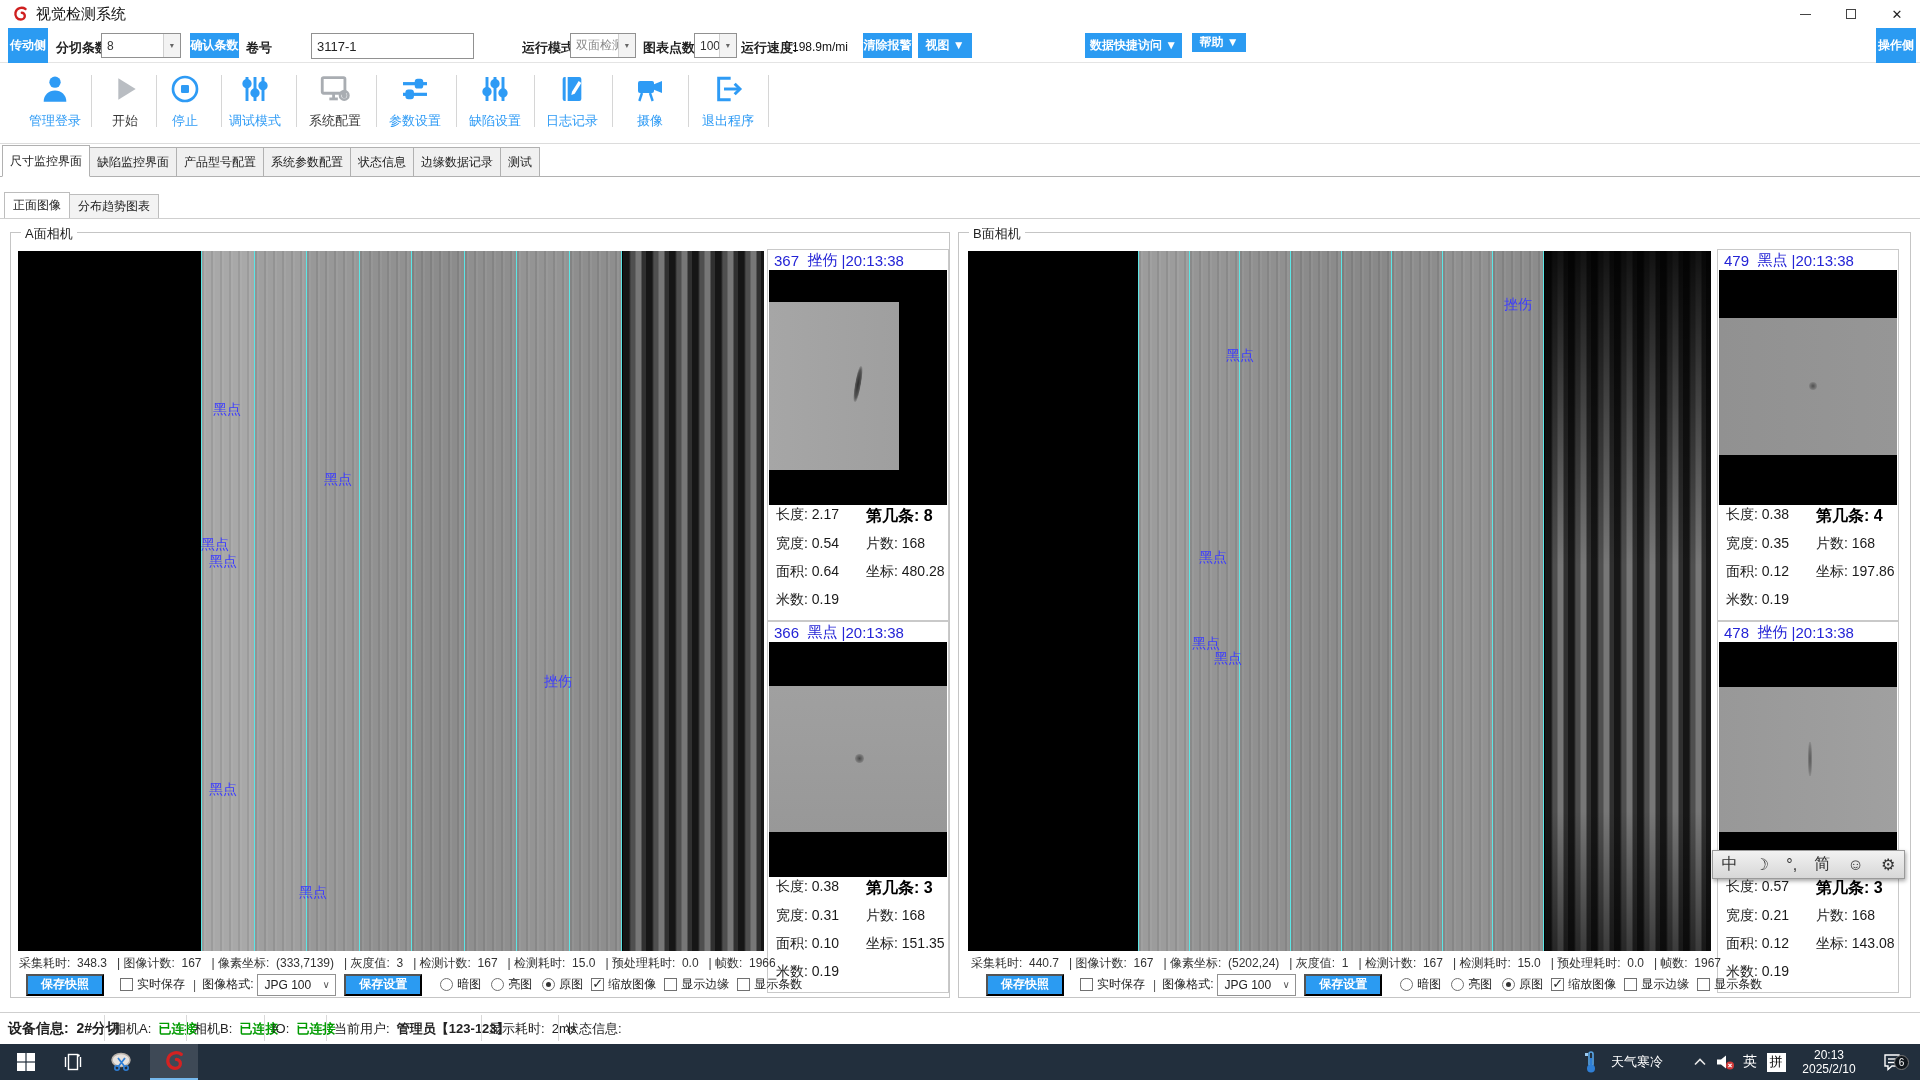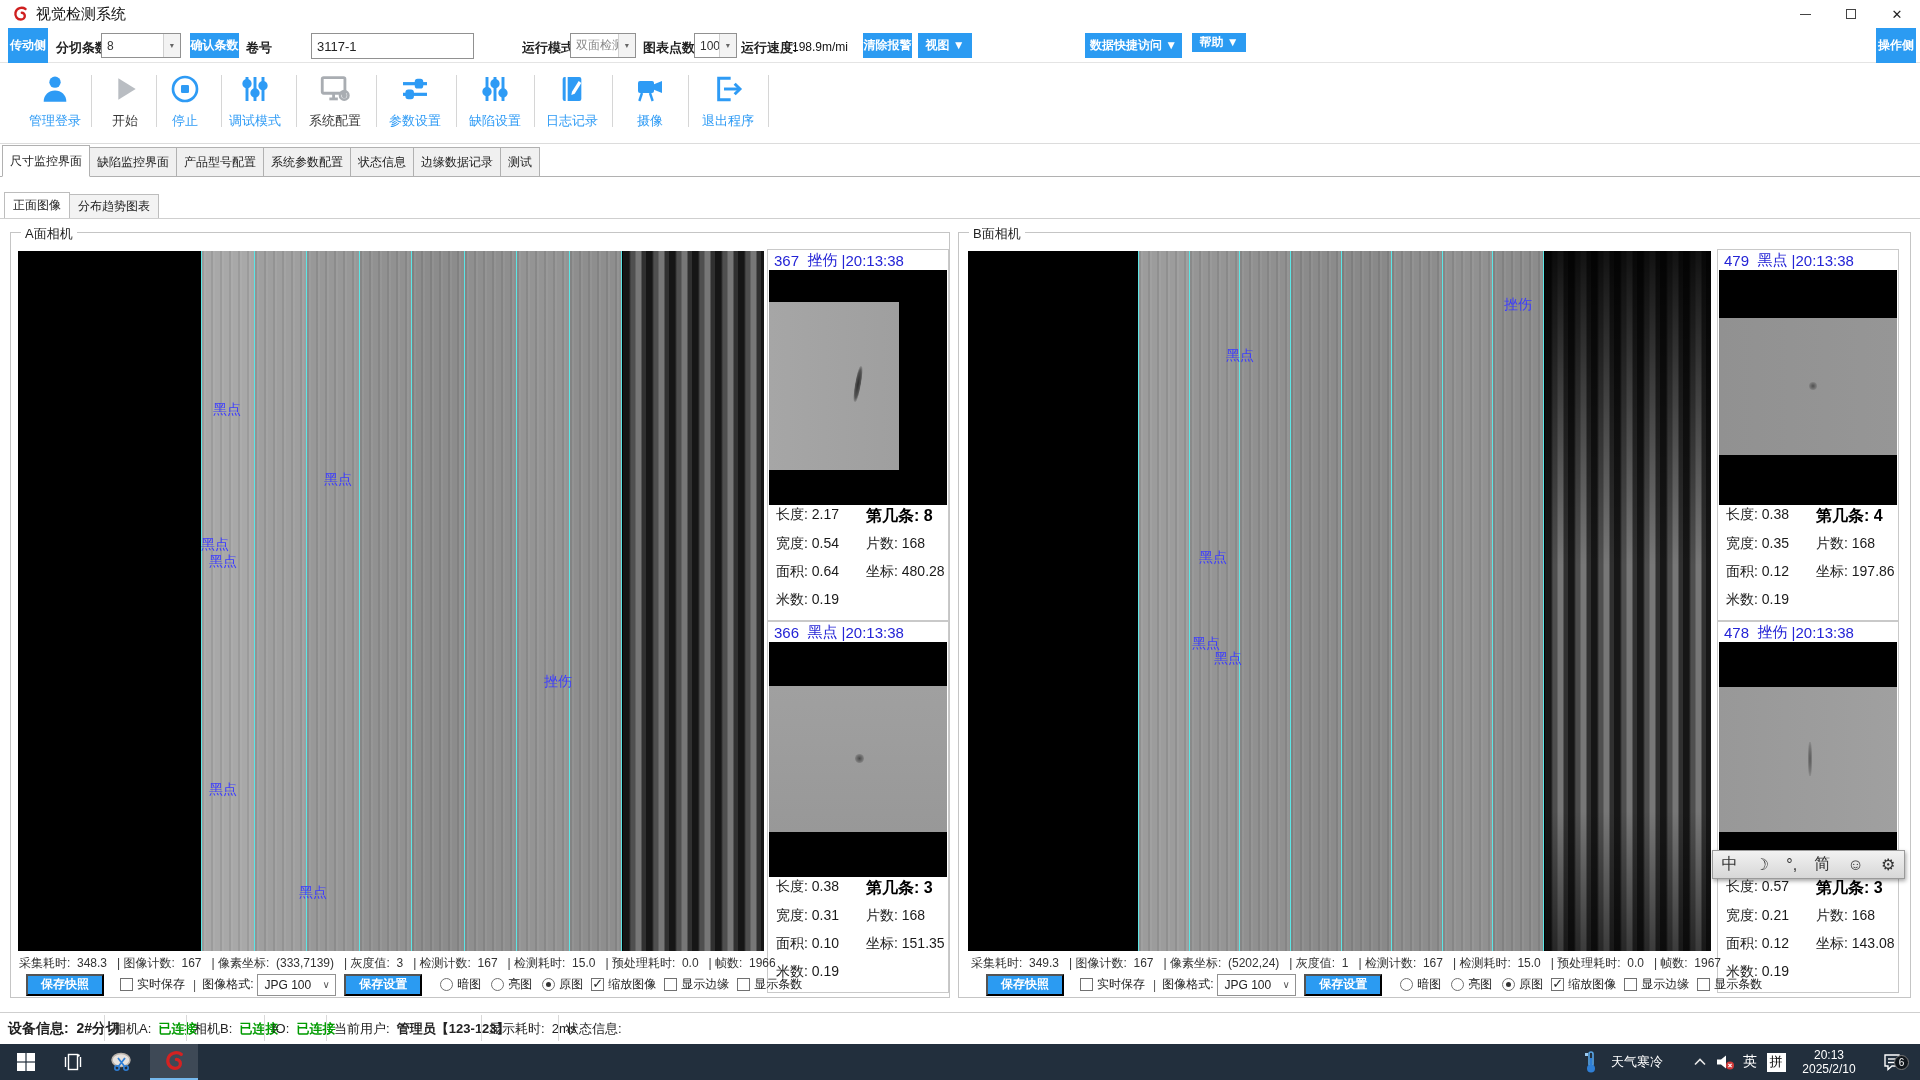--- a/index.html
+++ b/index.html
@@ -427,21 +427,21 @@
           <div class="tgray" style="left:0;top:45px;width:178px;height:145px;background:linear-gradient(90deg,#989898,#a0a0a0)"></div>
           <div class="tgray" style="left:89px;top:100px;width:4px;height:34px;background:radial-gradient(ellipse at center,#565656 0%,#7a7a7a 55%,rgba(122,122,122,0) 85%)"></div>
         </div>
         <div class="srow" style="top:256px"><span>长度:</span> <span>0.57</span><span class="rcol stripline"><span>第几条:</span> <span>3</span></span></div>
         <div class="srow" style="top:285px"><span>宽度:</span> <span>0.21</span><span class="rcol"><span>片数:</span> <span>168</span></span></div>
         <div class="srow" style="top:313px"><span>面积:</span> <span>0.12</span><span class="rcol"><span>坐标:</span> <span>143.08</span></span></div>
         <div class="srow" style="top:341px"><span>米数:</span> <span>0.19</span></div>
       </div>
     </div>
 
-    <div class="statline" style="left:12px;top:722px">采集耗时:  349.3   | 图像计数:  167   | 像素坐标:  (5202,24)   | 灰度值:  1   | 检测计数:  167   | 检测耗时:  15.0   | 预处理耗时:  0.0   | 帧数:  1967</div>
+    <div class="statline" style="left:12px;top:722px">采集耗时:  440.7   | 图像计数:  167   | 像素坐标:  (5202,24)   | 灰度值:  1   | 检测计数:  167   | 检测耗时:  15.0   | 预处理耗时:  0.0   | 帧数:  1967</div>
 
     <div class="ctrlrow" style="left:27px;top:740px">
       <button class="btn-s">保存快照</button>
       <span class="cb"></span>
         <span>实时保存</span>
       <span class="vsep">|</span>
         <span>图像格式:</span>
       <div class="combo-s">
           <span class="val">JPG 100</span>
           <span class="arr"></span>

